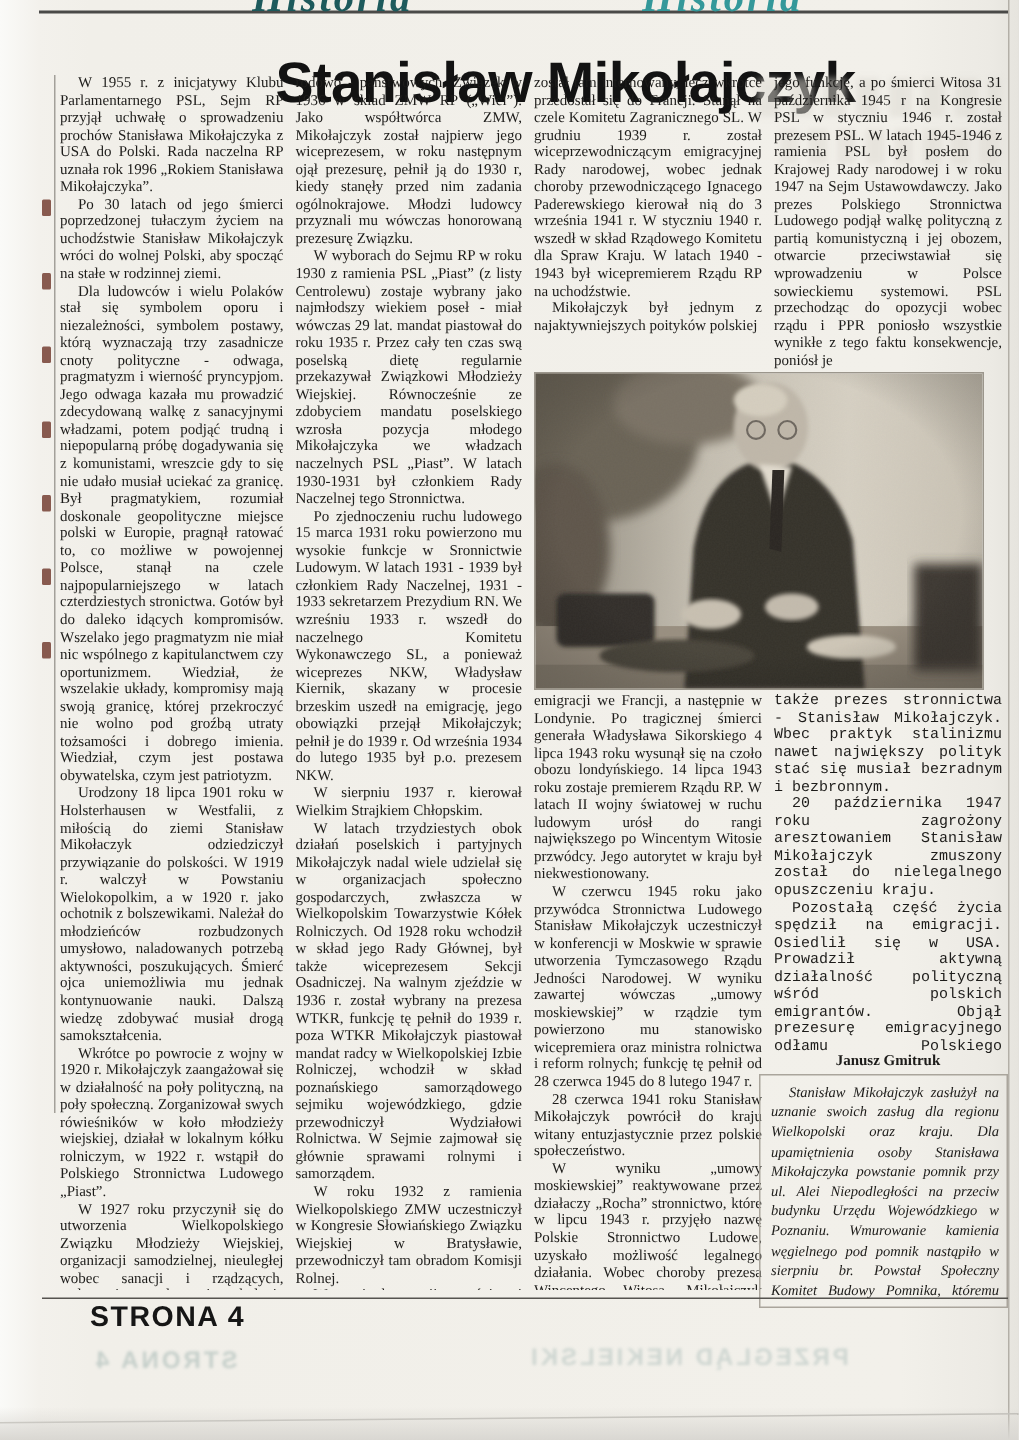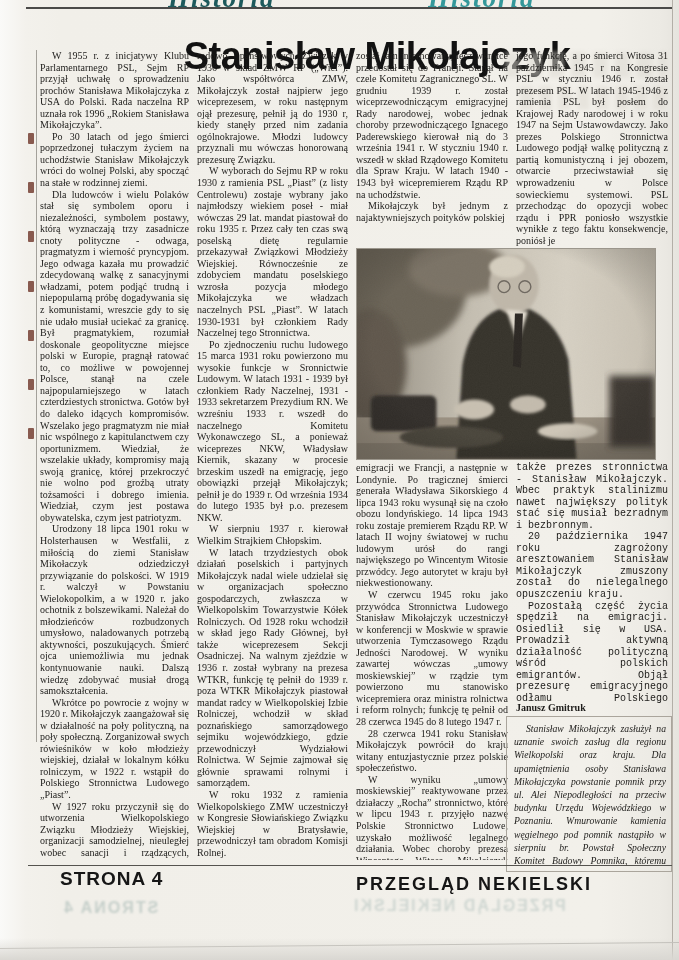--- a/index.html
+++ b/index.html
@@ -42,21 +42,21 @@
   .col{position:absolute;overflow:hidden;font-size:10px;line-height:11.55px;color:#1d1c1a;
        text-align:justify;}
   .col p{margin:0;text-indent:12px;}
   .col p.cont{text-indent:0;}
   .c1{left:40px;top:50px;width:149px;height:810px;}
   .c2{left:197px;top:50px;width:151px;height:810px;}
   .c3a{left:356px;top:50px;width:152px;height:198px;}
   .c3b{left:356px;top:462px;width:152px;height:398px;}
   .c4a{left:516px;top:50px;width:152px;height:196px;}
   .c4b{left:516px;top:462px;width:152px;height:242px;font-family:Liberation Mono, monospace;}
-  .signature{position:absolute;left:516px;top:702px;width:152px;text-align:left;
+  .signature{position:absolute;left:516px;top:702px;width:152px;text-align:center;
        font:700 10px "Liberation Serif",serif;color:#1d1c1a;}
   .note-box{position:absolute;left:506px;top:716px;width:164px;height:154px;
        border:1px solid #aaa59c;}
   .note{left:514px;top:722px;width:152px;height:146px;font-style:italic;font-size:9.7px;line-height:13.2px;}
   .note p{text-indent:12px;margin:0;}
 
   
   .photo{position:absolute;left:356px;top:248px;width:300px;height:212px;
        border:1px solid #9b968c;box-sizing:border-box;}
   .photo svg{display:block;width:100%;height:100%;}
@@ -189,17 +189,16 @@
 
   <div class="signature">Janusz Gmitruk</div>
 
   <div class="note-box"></div>
   <div class="col note">
     <p>Stanisław Mikołajczyk zasłużył na uznanie swoich zasług dla regionu Wielkopolski oraz kraju. Dla upamiętnienia osoby Stanisława Mikołajczyka powstanie pomnik przy ul. Alei Niepodległości na przeciw budynku Urzędu Wojewódzkiego w Poznaniu. Wmurowanie kamienia węgielnego pod pomnik nastąpiło w sierpniu br. Powstał Społeczny Komitet Budowy Pomnika, któremu przewodniczy Marszałek Sejmu RP Józef Zych.</p>
   </div>
 
   <div class="footrule"></div>
   <div class="page-num">STRONA 4</div>
-  <div class="paper-name">PRZEGLĄD NEKIELSKI</div>
 
   <div class="bottom-line"></div>
   <div class="bottom-shade"></div>
 </div>
 
 </body></html>

